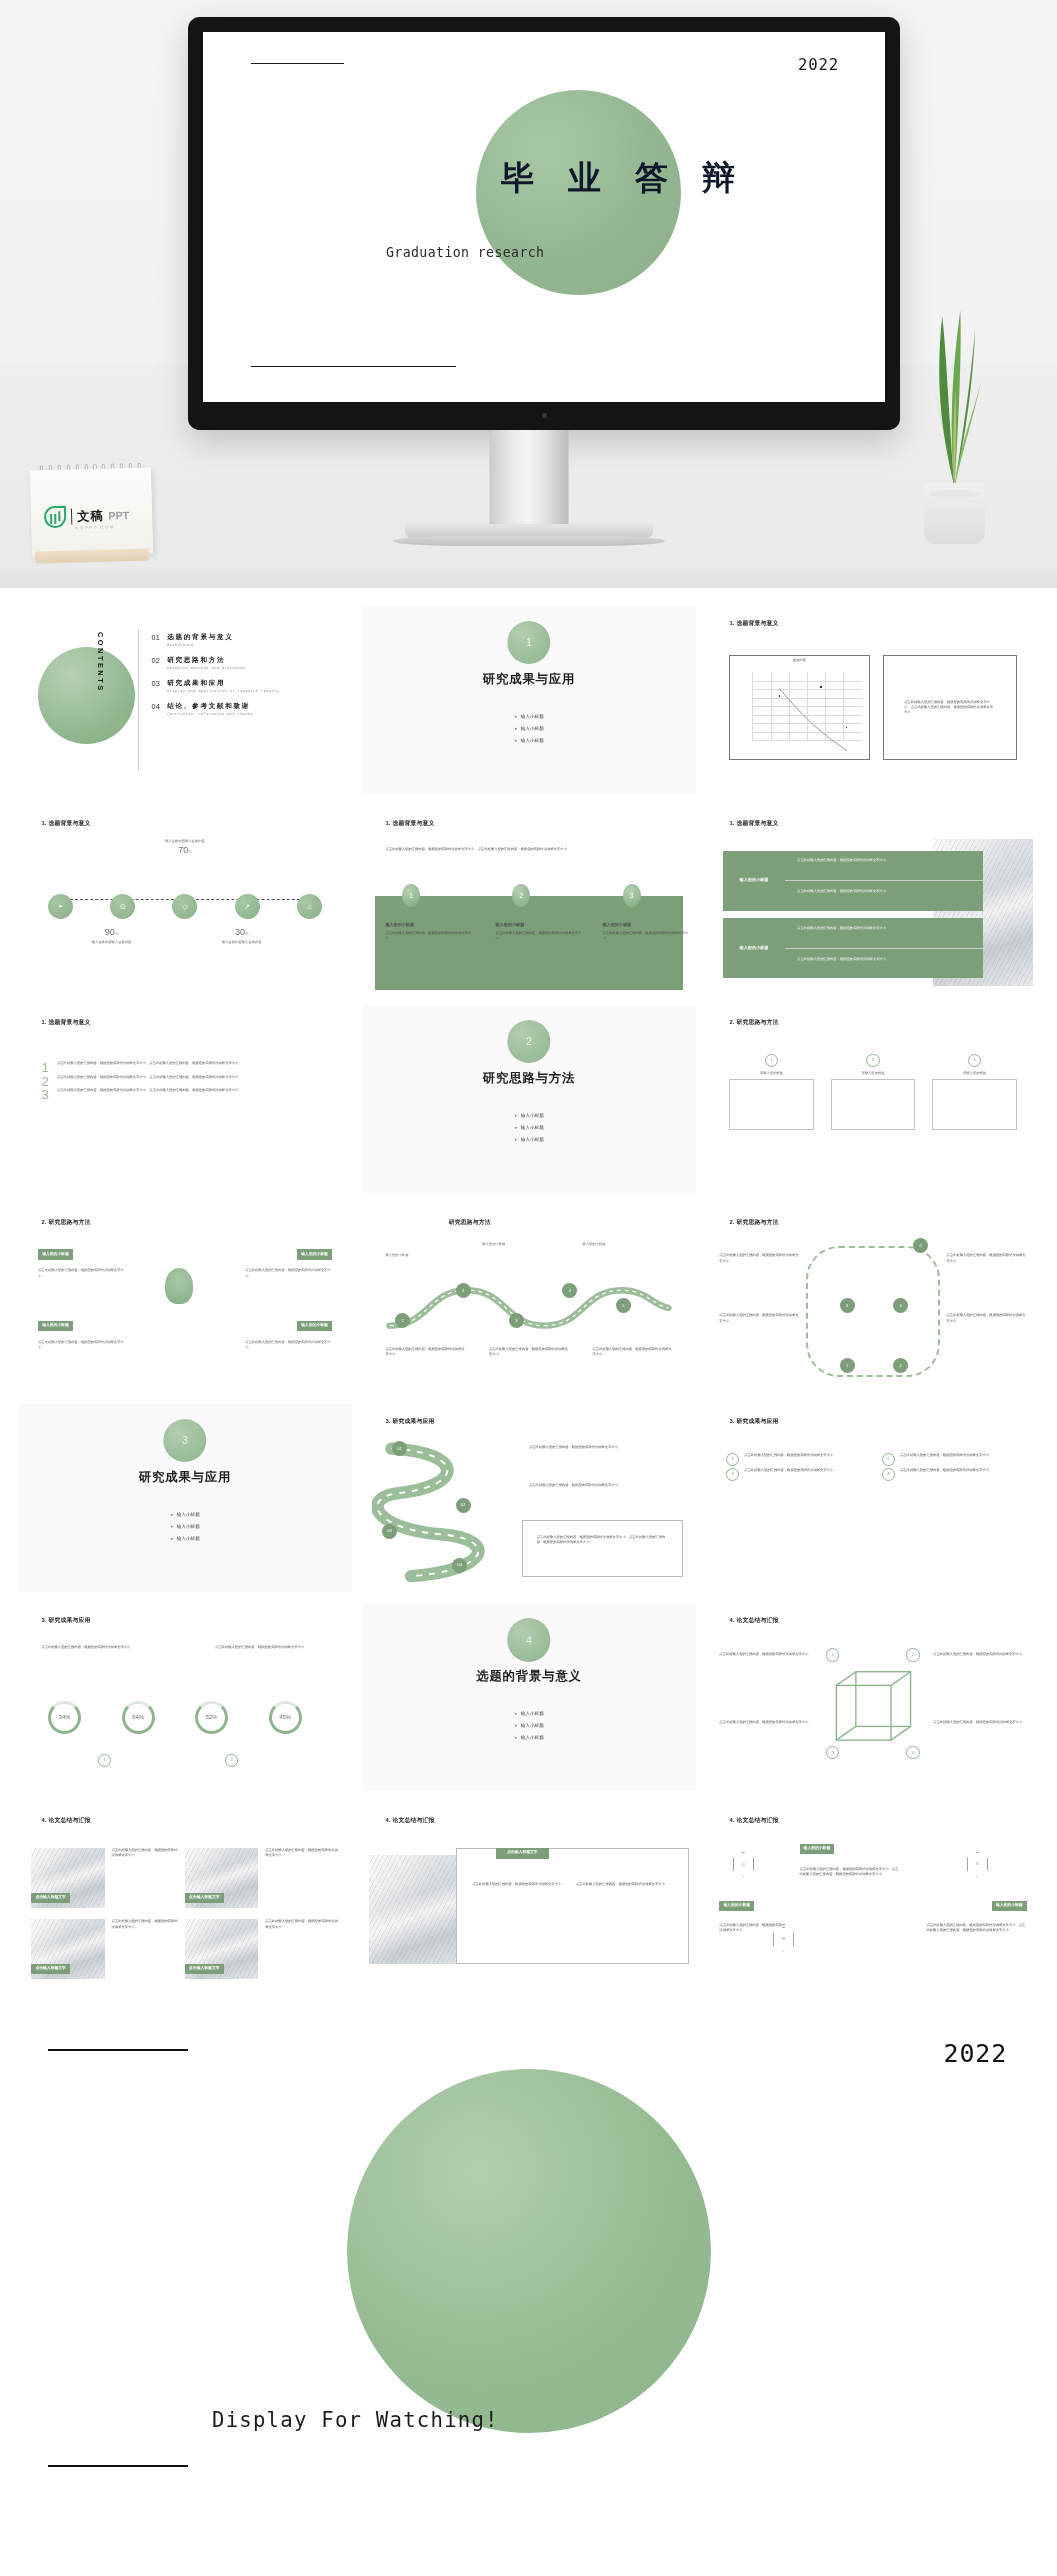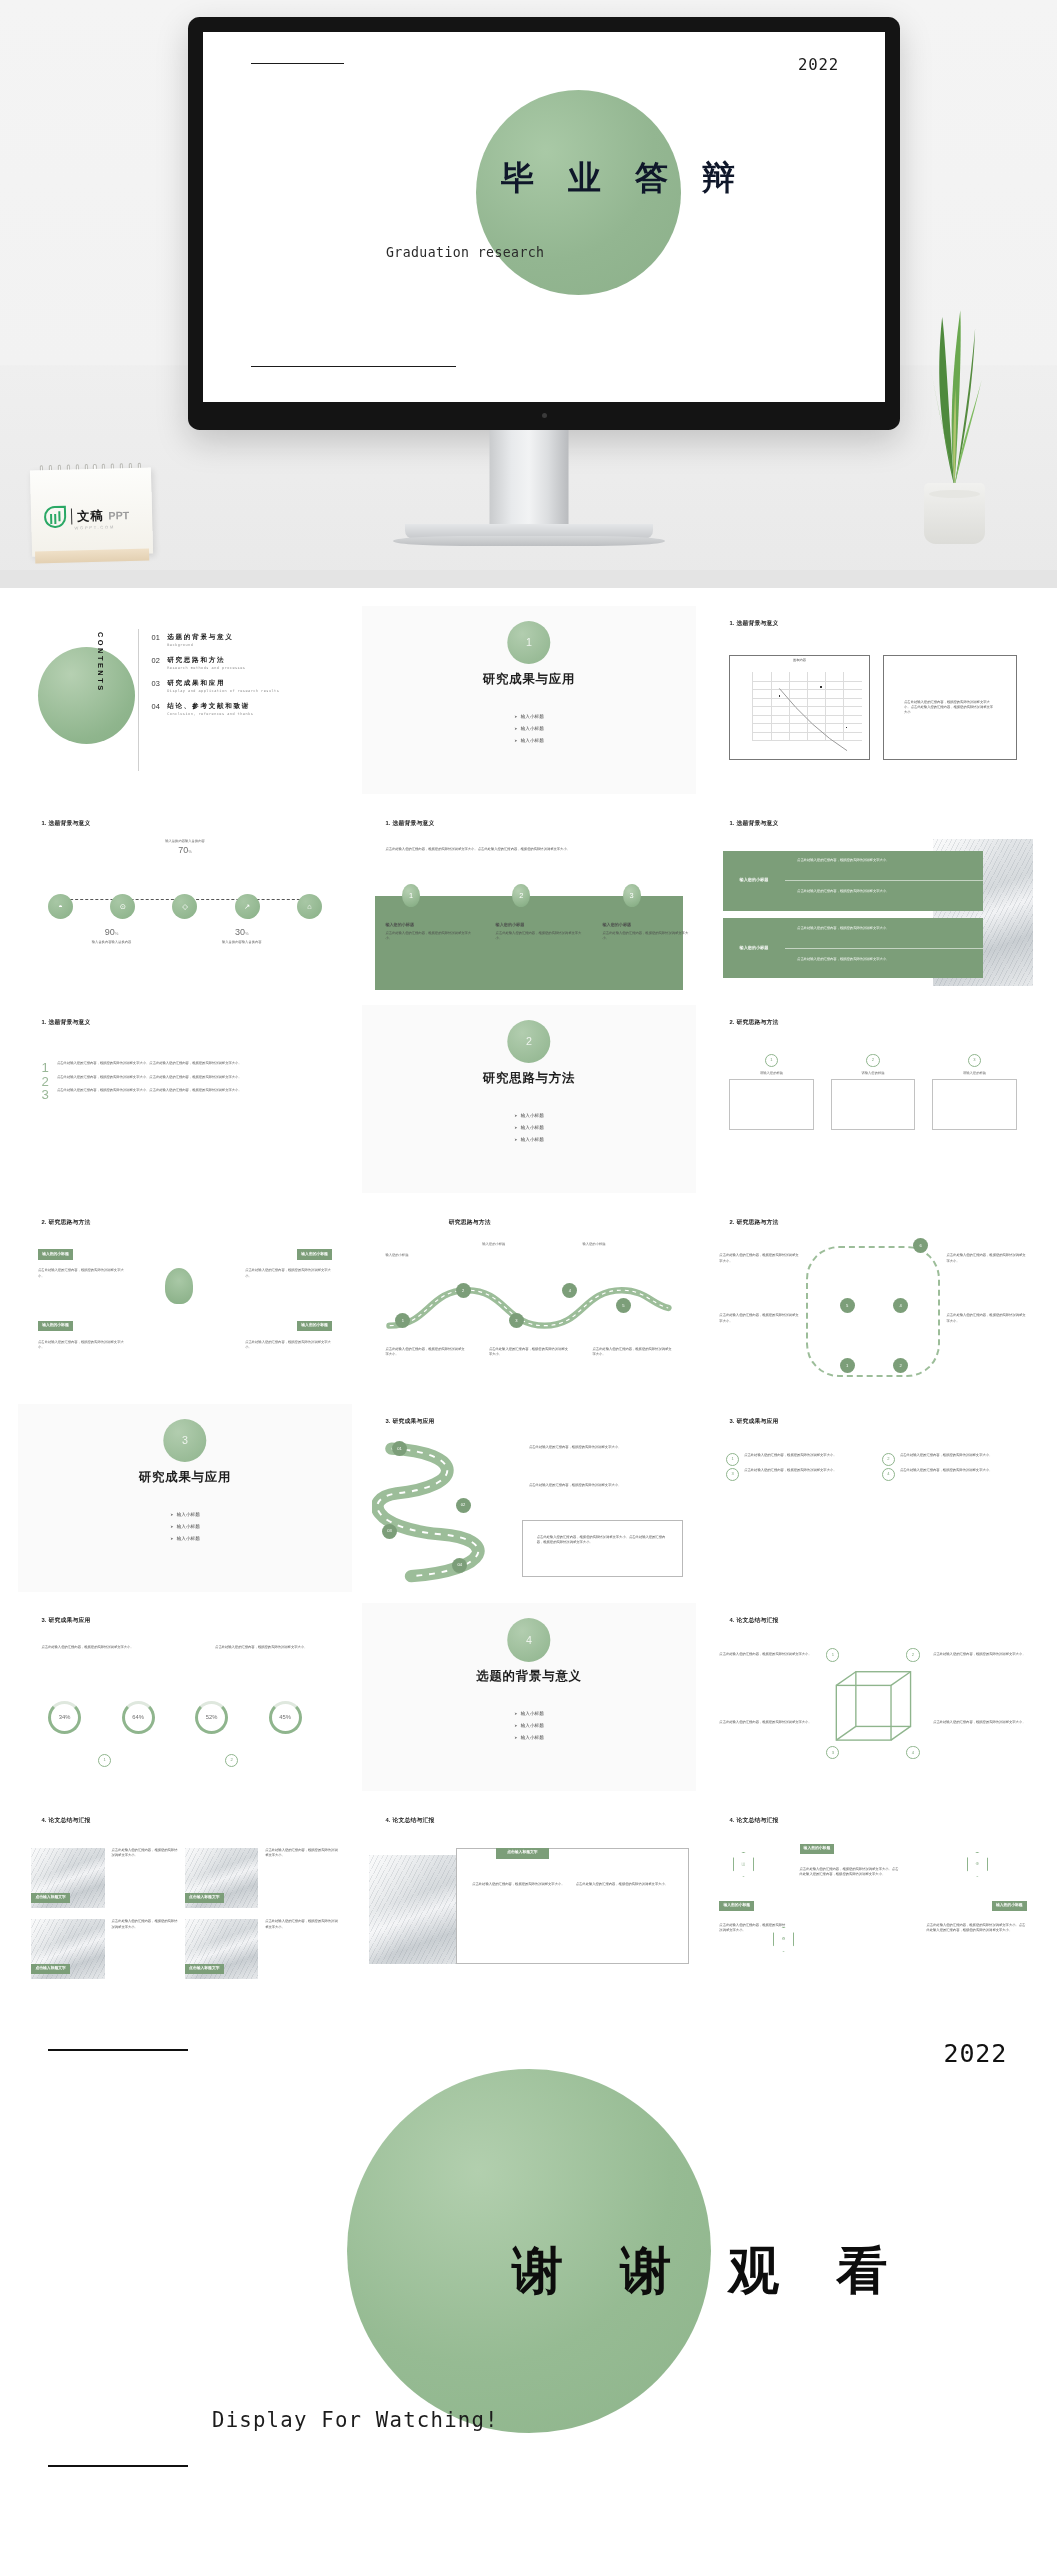--- a/index.html
+++ b/index.html
@@ -705,17 +705,16 @@
     <div class="gtxt" style="position:absolute;left:28%;top:34%;width:30%;">点击此处输入您的汇报内容，根据您的实际情况调整文字大小。点击此处输入您的汇报内容，根据您的实际情况调整文字大小。</div>
     <div class="gtxt" style="position:absolute;right:4%;top:64%;width:30%;">点击此处输入您的汇报内容，根据您的实际情况调整文字大小。点击此处输入您的汇报内容，根据您的实际情况调整文字大小。</div>
     <div class="gtxt" style="position:absolute;left:4%;top:64%;width:20%;">点击此处输入您的汇报内容，根据您的实际情况调整文字大小。</div>
   </div>
 </div>
 
 <div class="closing">
   <div class="cl-rule"></div>
   <div class="cl-year">2022</div>
   <div class="cl-circle"></div>
-  <div class="cl-title">谢 谢 观 看</div>
   <div class="cl-sub">Display For Watching!</div>
   <div class="cl-rule-b"></div>
 </div>
 
 
 </body></html>

